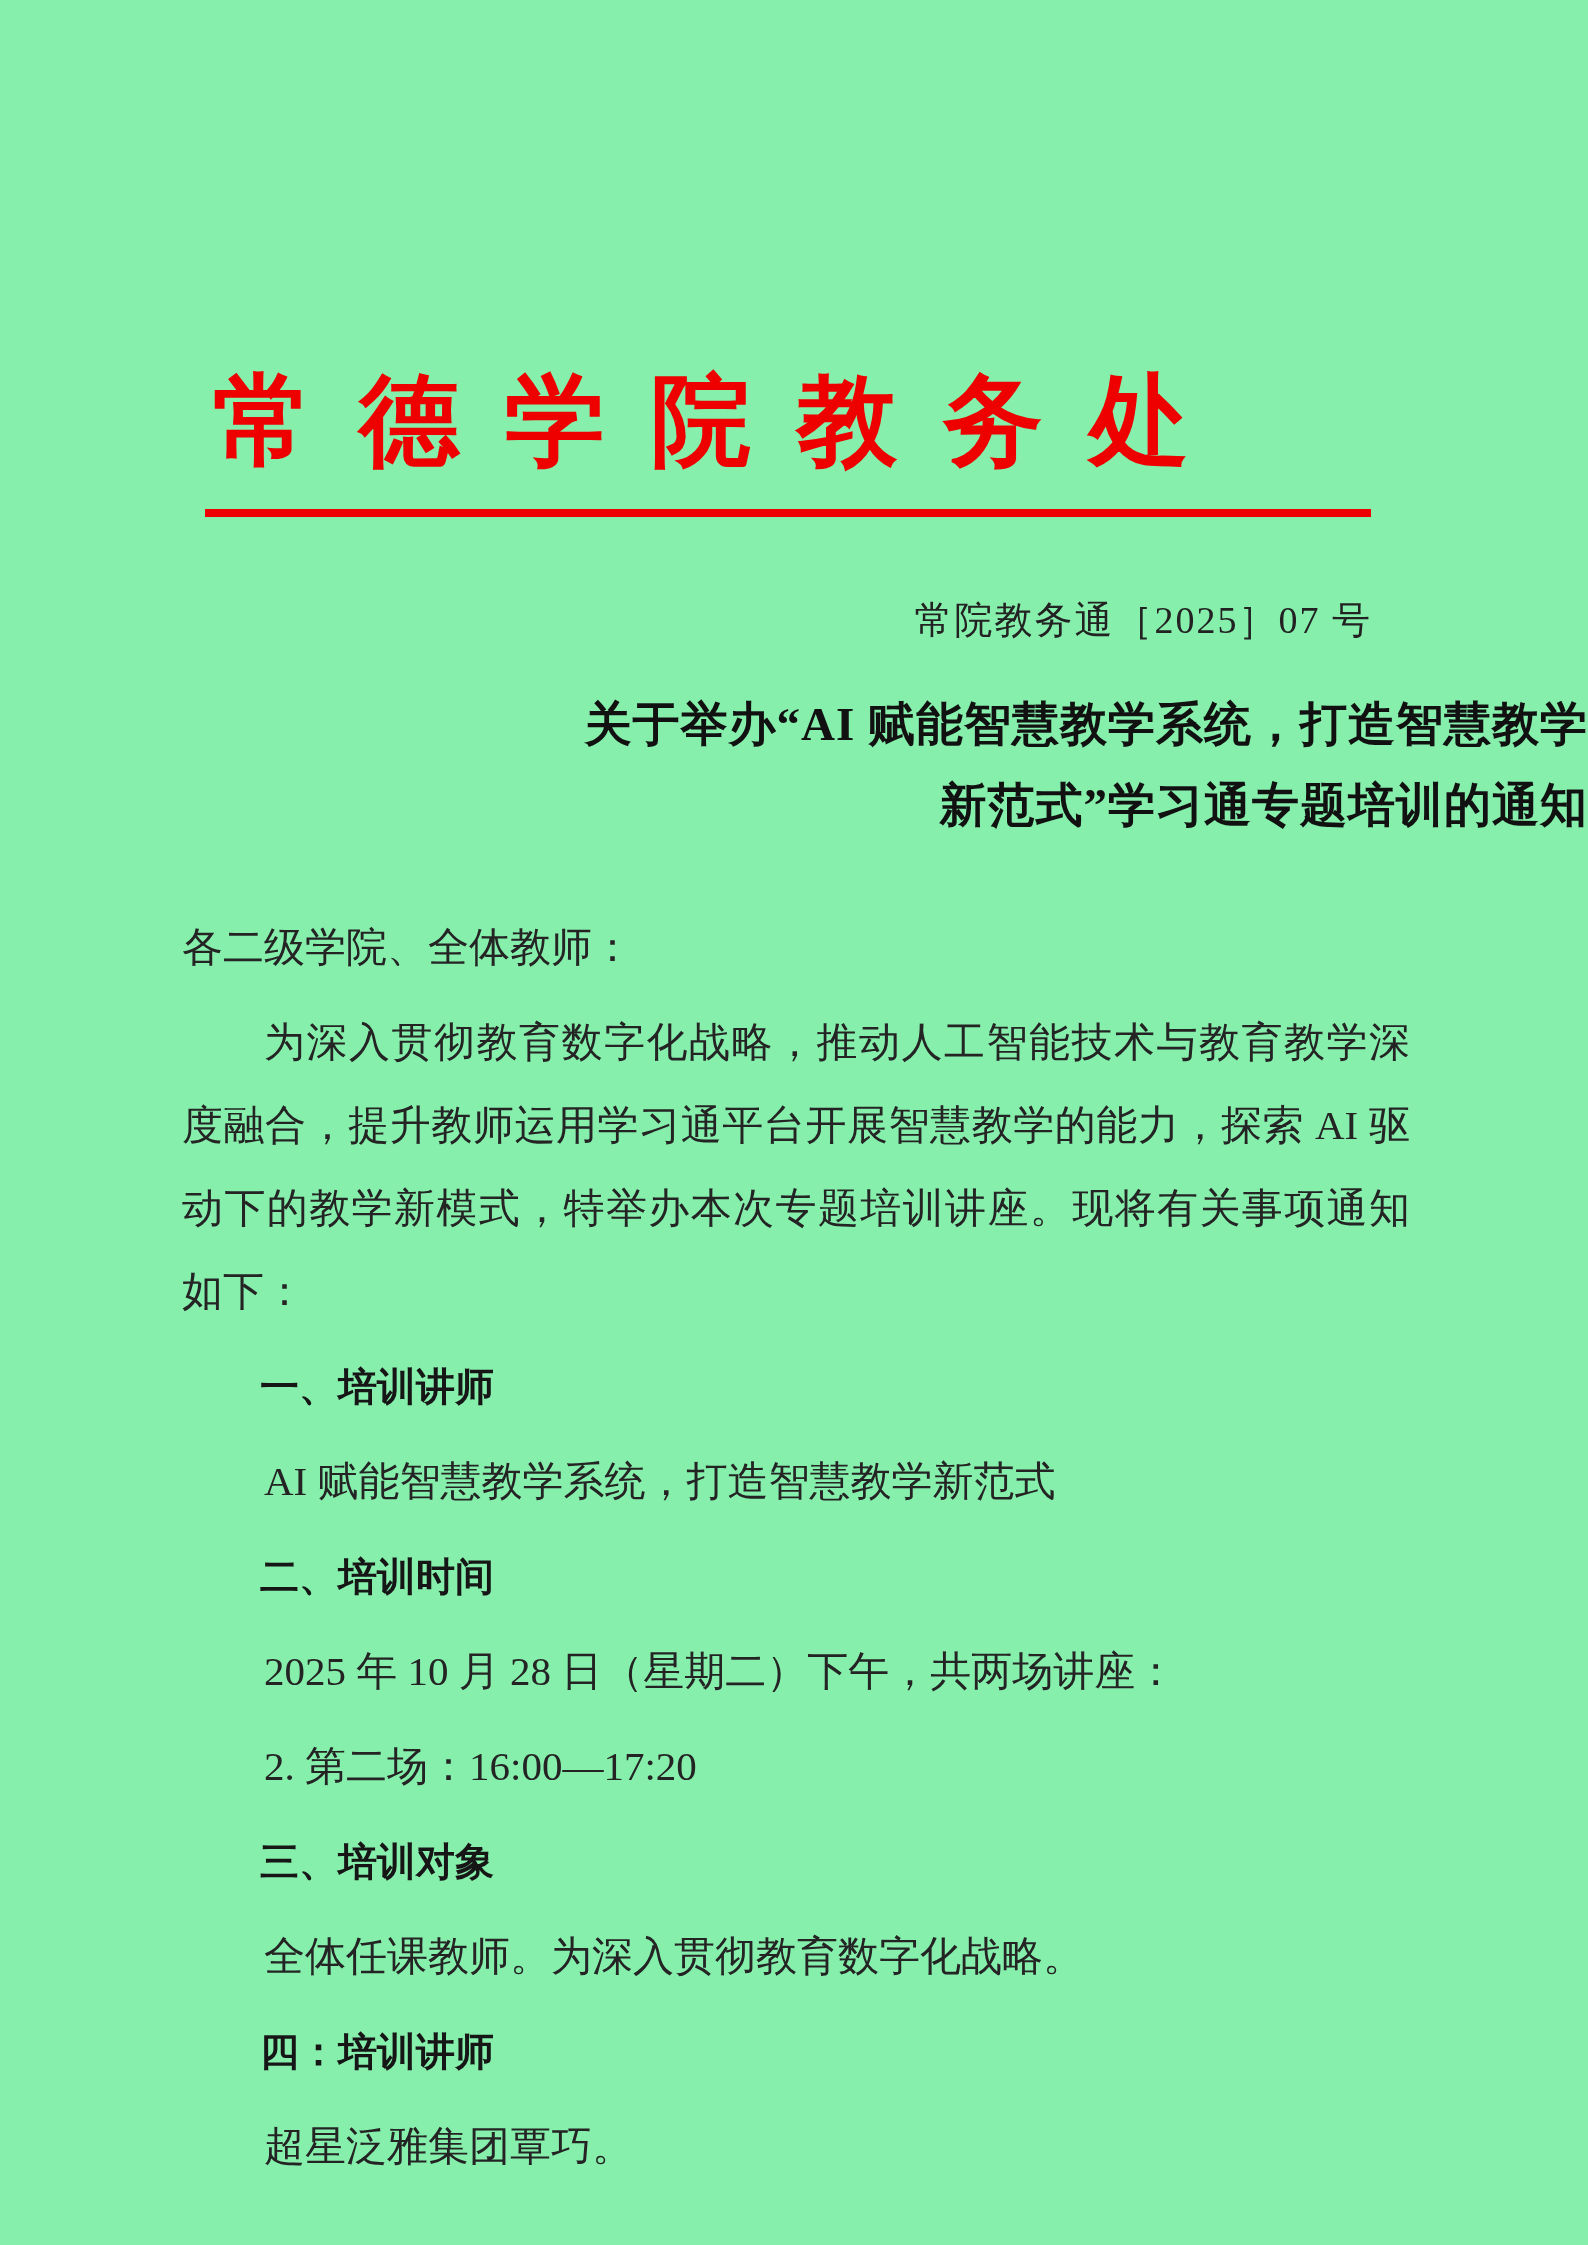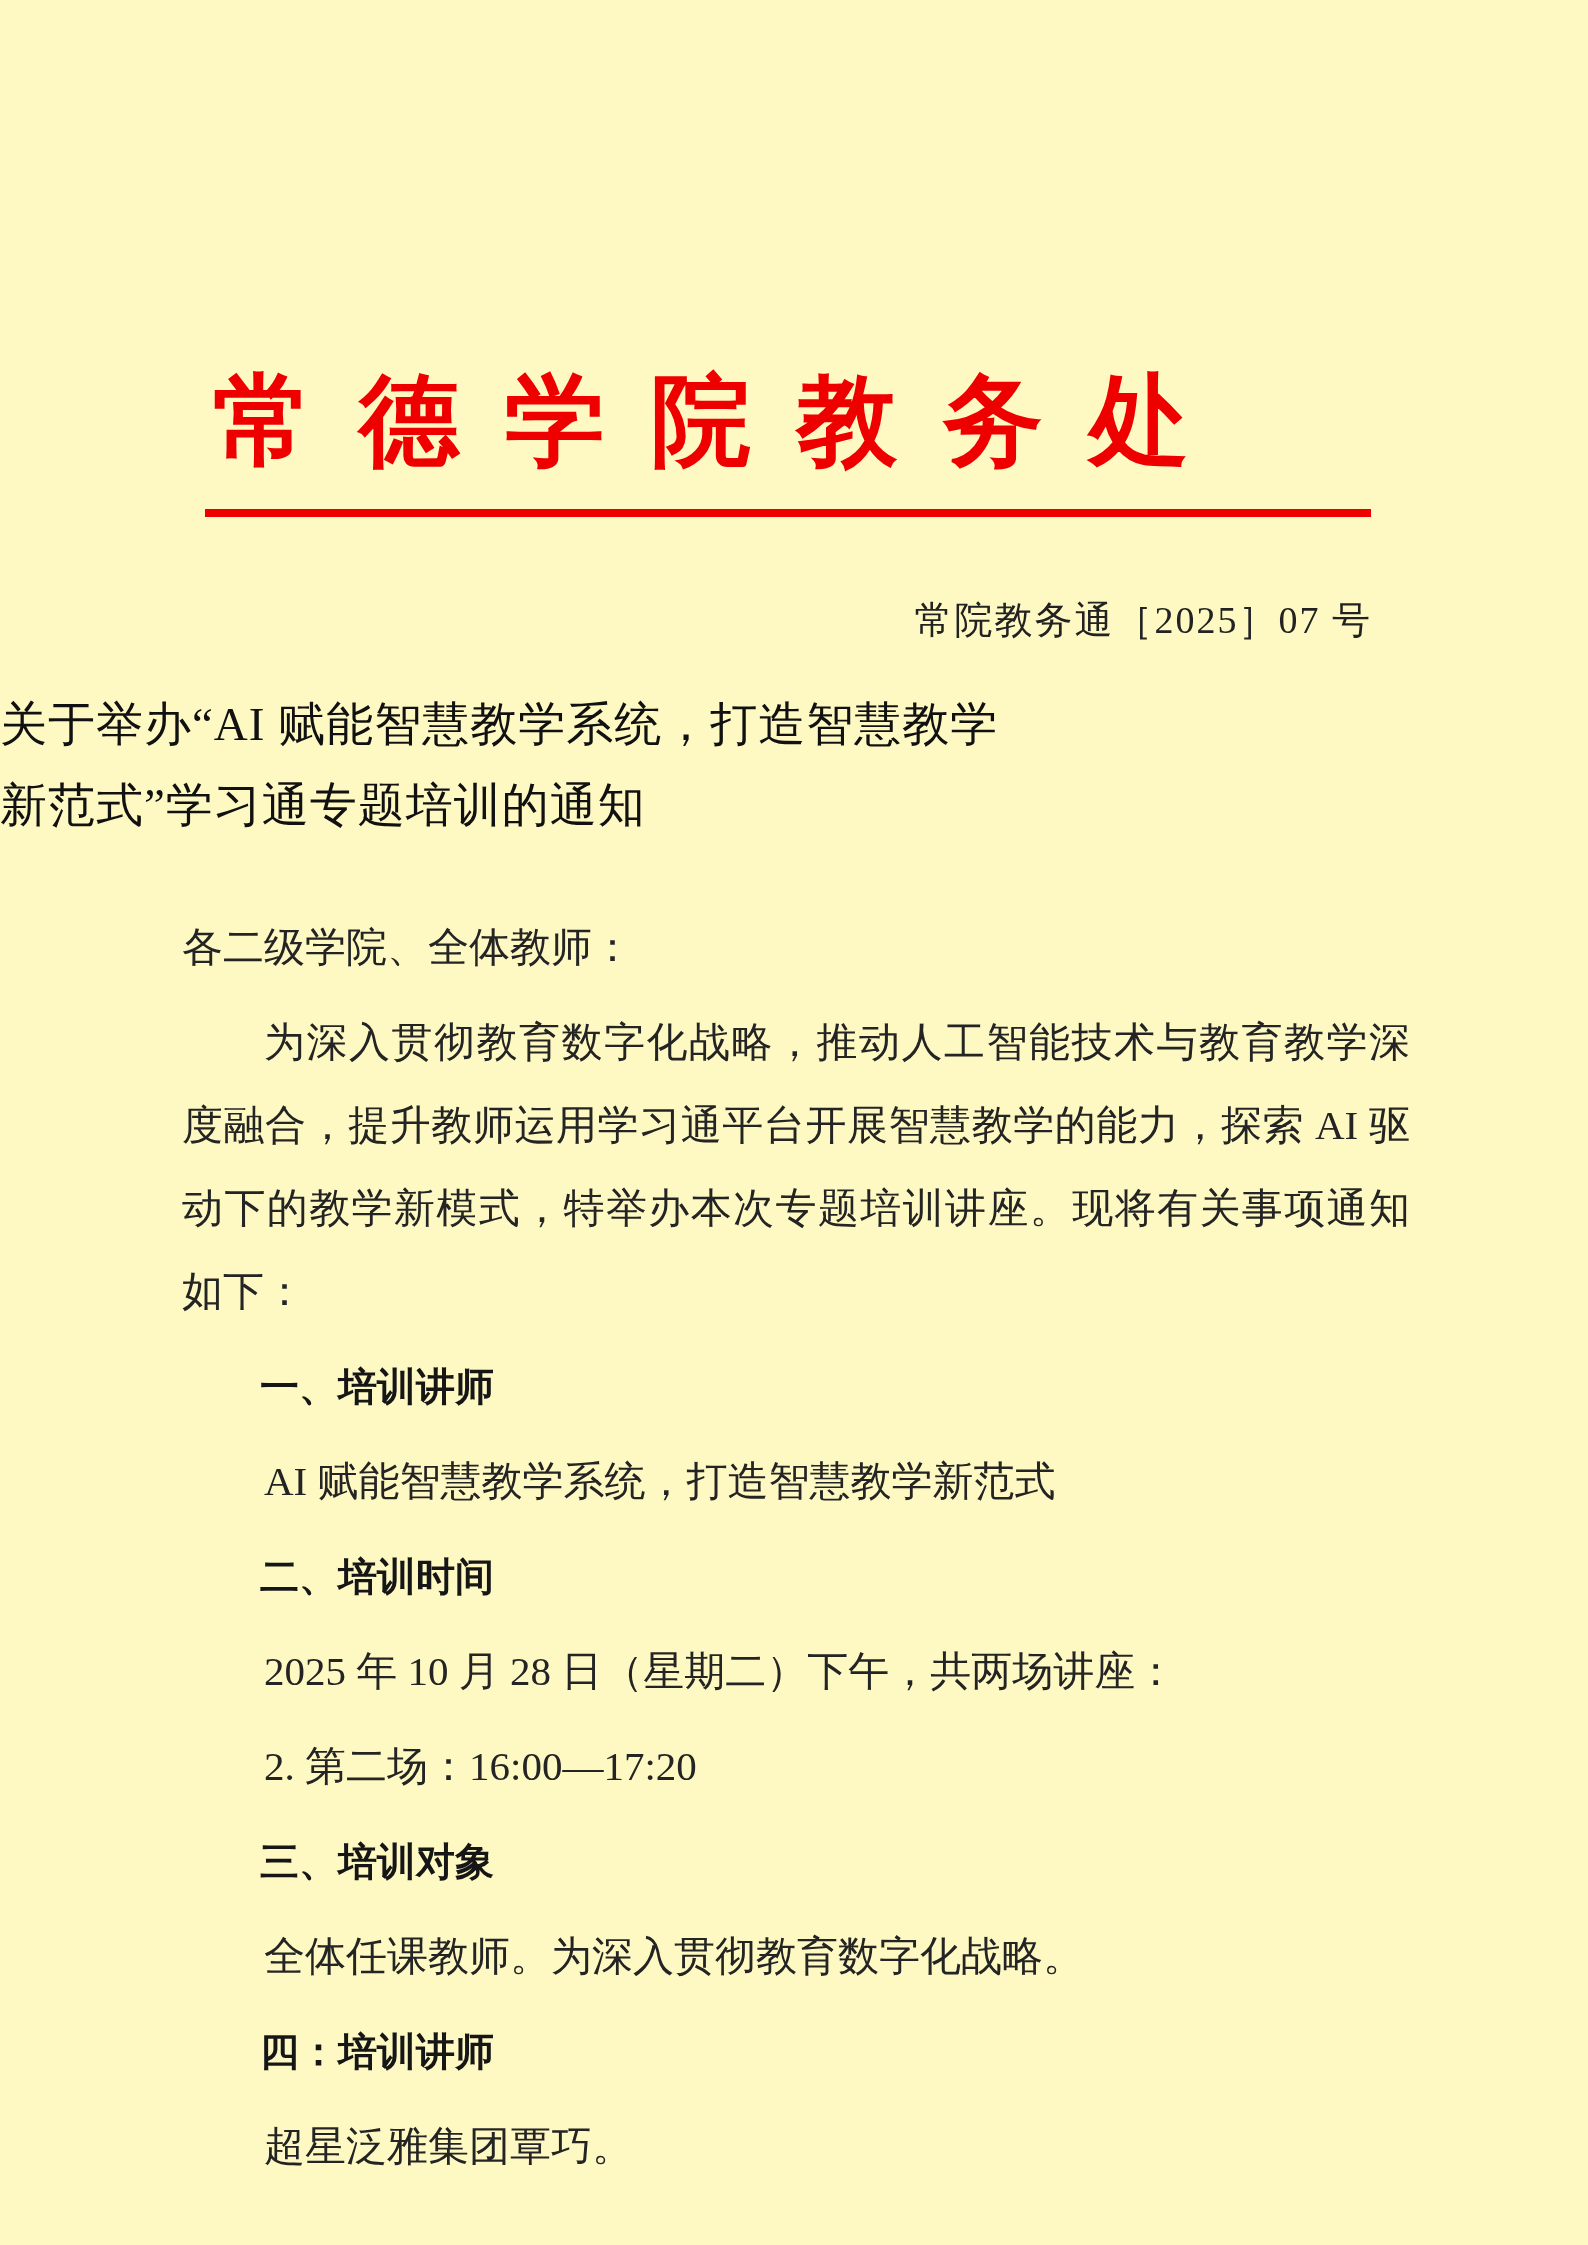--- a/index.html
+++ b/index.html
@@ -4,21 +4,21 @@
 <style>
   html, body {
     margin: 0;
     padding: 0;
     background: #ffffff;
   }
   .page {
     position: relative;
     width: 1588px;
     height: 2245px;
-    background: #fef9c3;
+    background: #86efac;
     overflow: hidden;
     font-family: "Liberation Serif", "DejaVu Serif", serif;
     color: #1b1b1b;
   }
   .letterhead {
     position: absolute;
     top: 366px;
     left: 213px;
     font-size: 100px;
     line-height: 1.12;
@@ -42,23 +42,23 @@
     font-size: 38px;
     line-height: 1.3;
     letter-spacing: 2px;
     color: #222222;
   }
   .notice-title {
     position: absolute;
     top: 684px;
     left: 0;
     width: 100%;
-    text-align: left;
+    text-align: right;
     font-size: 47px;
-    font-weight: normal;
+    font-weight: bold;
     line-height: 81px;
     letter-spacing: 1px;
     color: #111111;
   }
   .body-block {
     position: absolute;
     top: 894px;
     left: 170px;
     width: 1252px;
     font-size: 41px;

